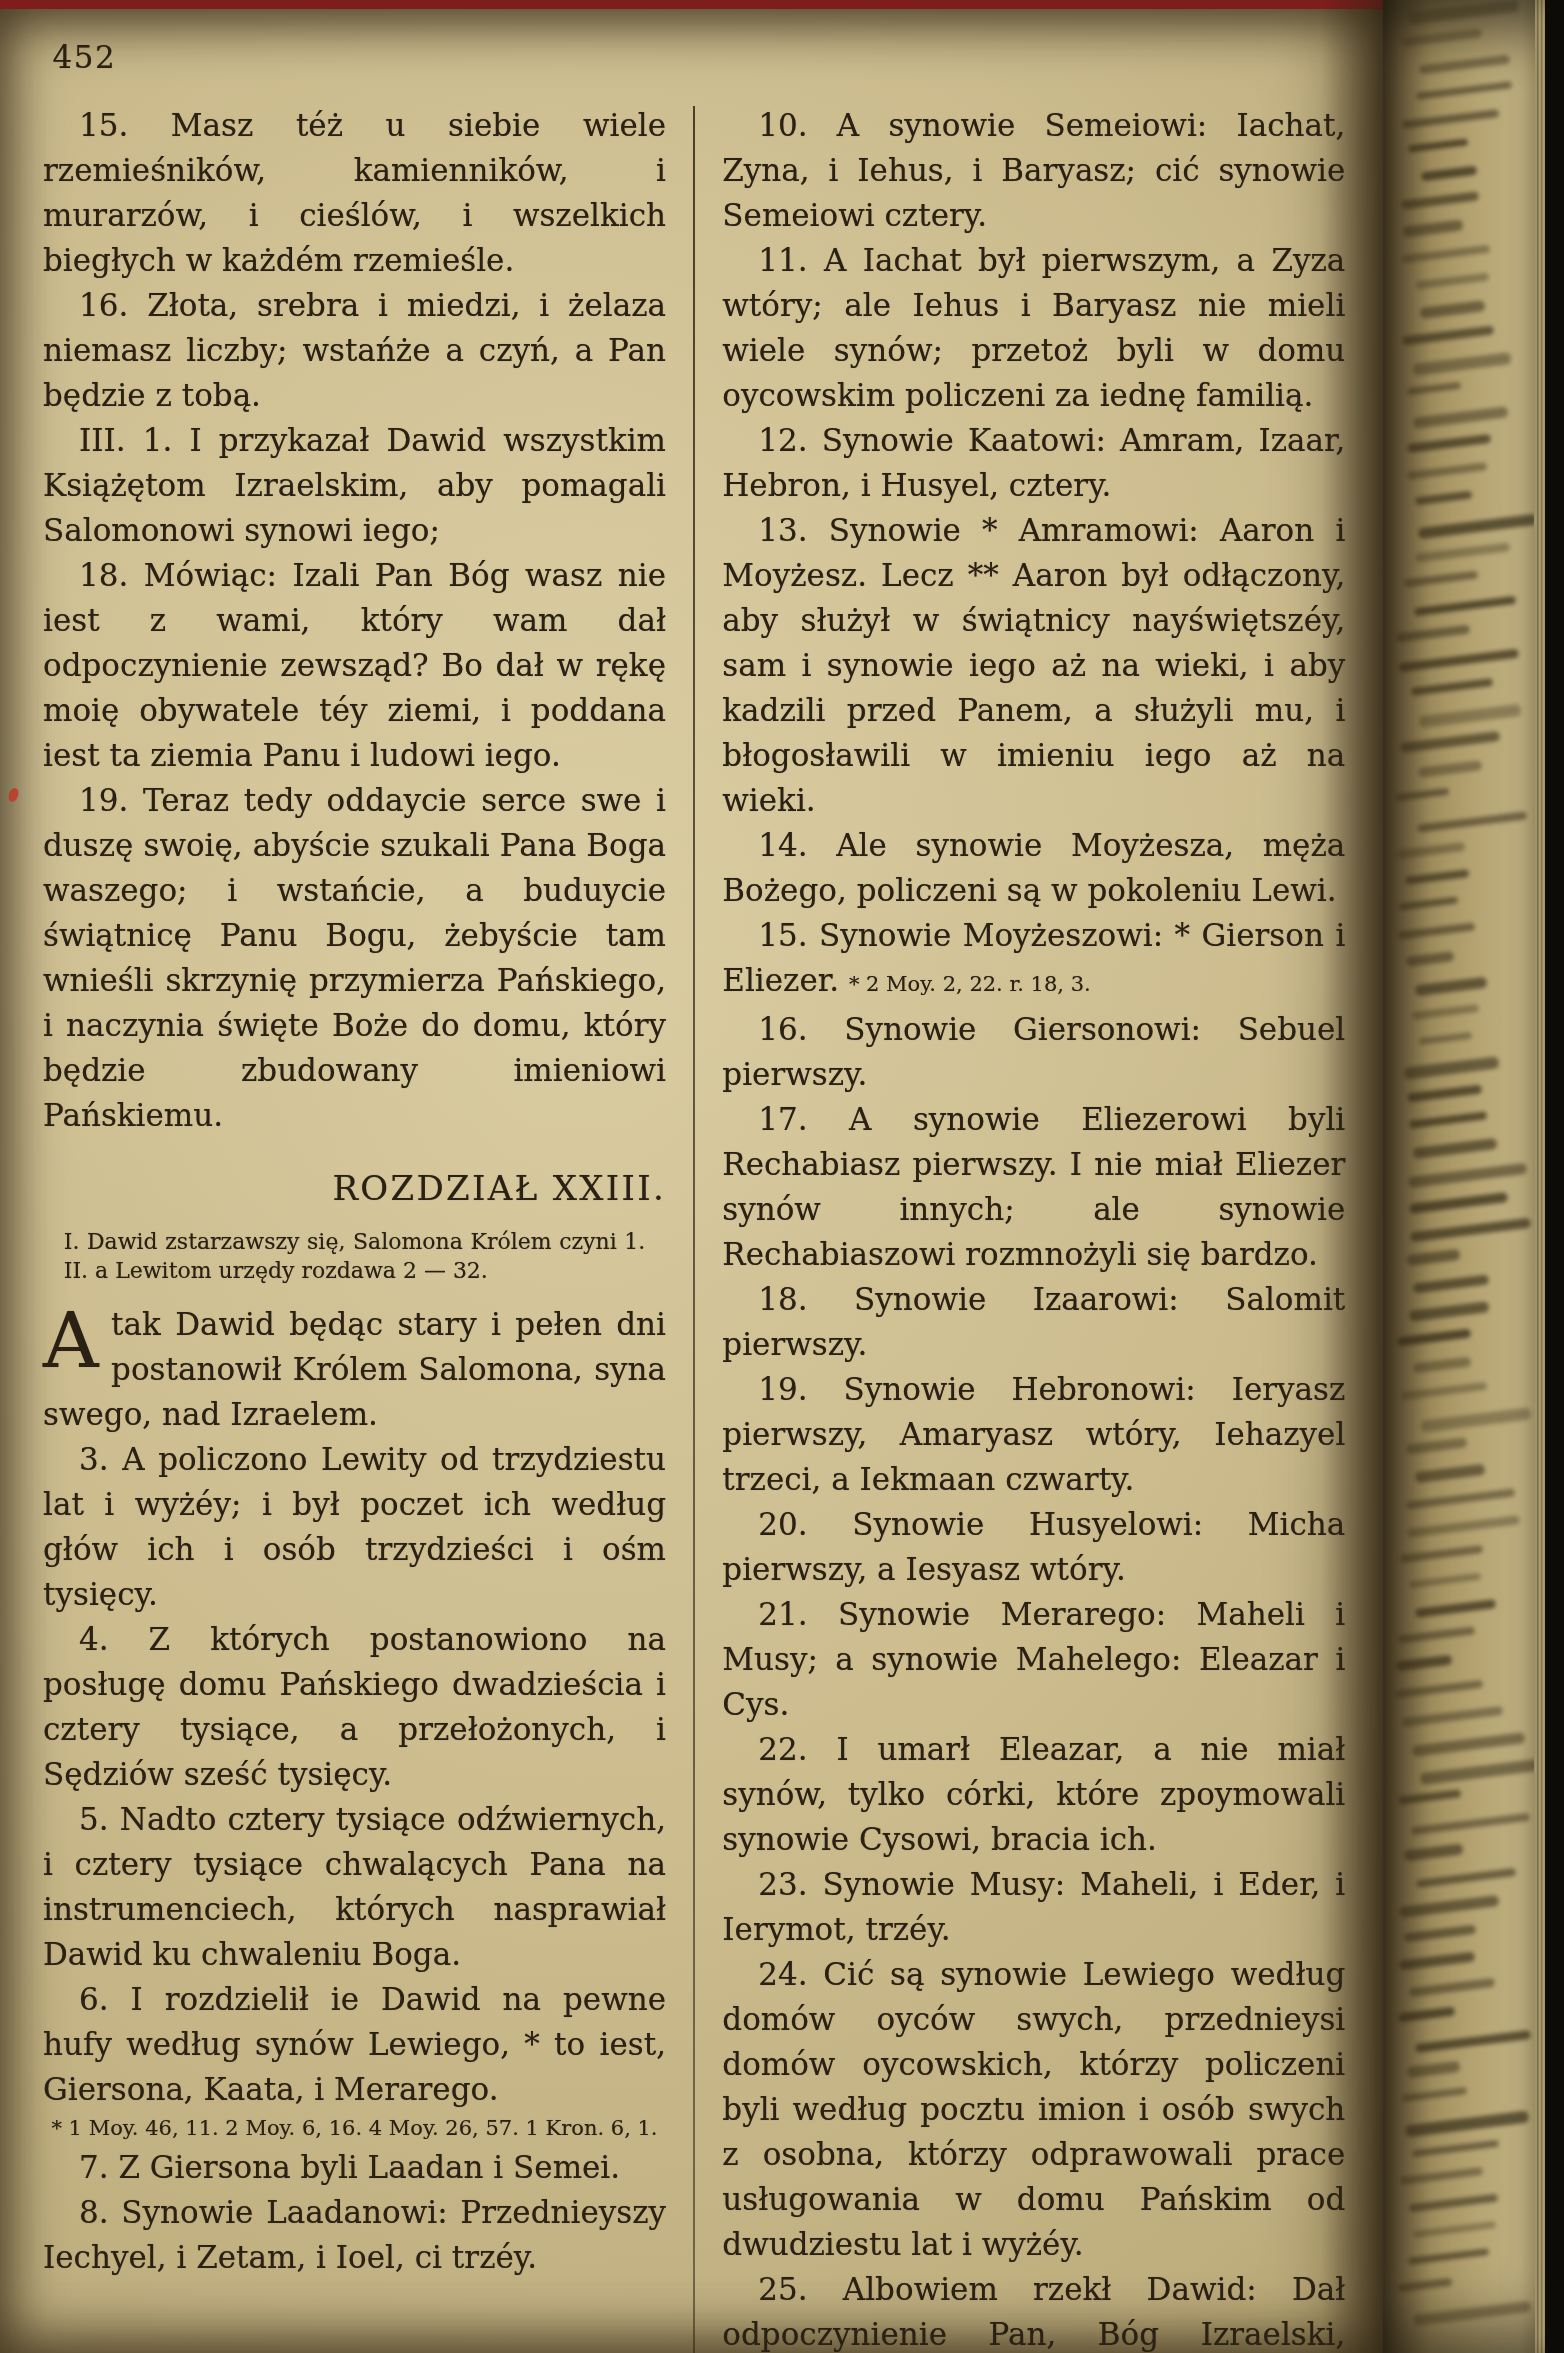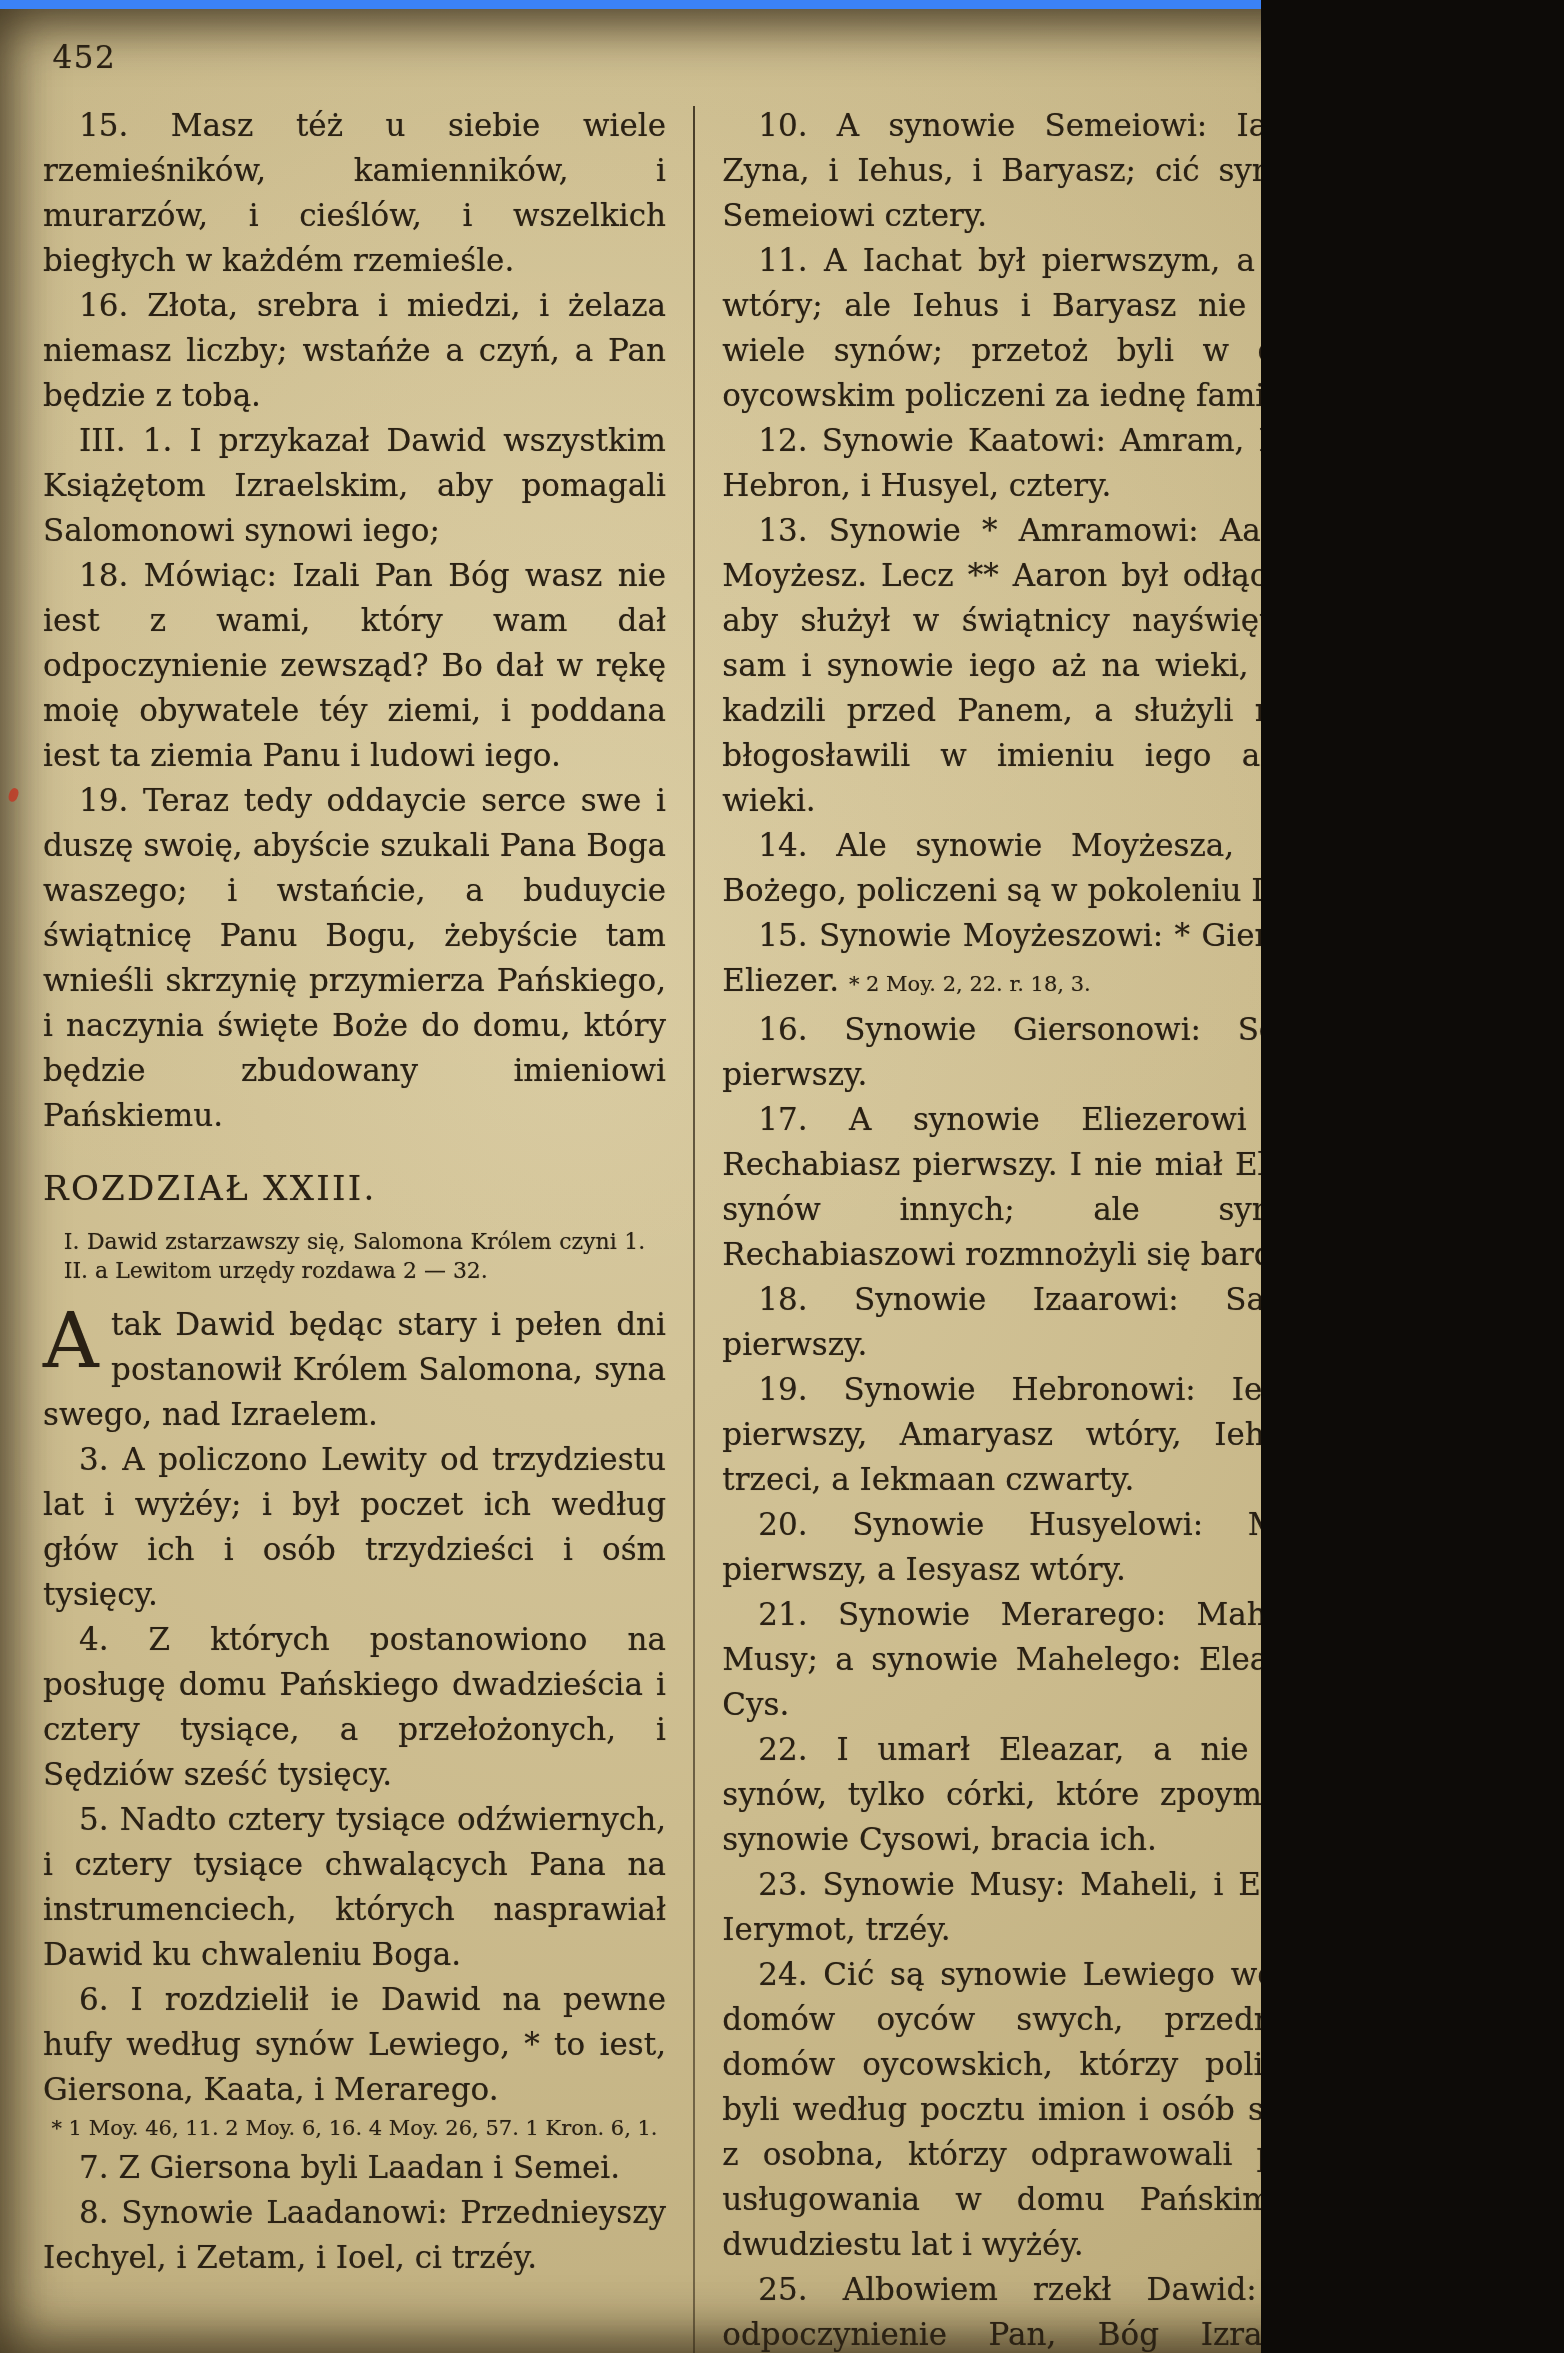--- a/index.html
+++ b/index.html
@@ -1,22 +1,22 @@
 <!DOCTYPE html>
 <html lang="pl" style="--paper: #c9b888; --ink: #2a2114;font-size:12.5px"><head>
 <meta charset="utf-8">
 <style>
   :root{
     --paper:#c9b888;
     --ink:#2a2114;
   }
   html,body{margin:0;padding:0;background:#0d0b08;}
   .photo{
-    position:relative;width:1261px;height:2354px;overflow:hidden;
-    background:#3b82f6;
+    position:relative;width:1545px;height:2354px;overflow:hidden;
+    background:#7f1d1d;
     font-family:"DejaVu Serif","Liberation Serif",serif;
   }
   
   .main-page{
     position:absolute;left:0;top:9.4px;width:1383px;height:2344px;
     background-color:var(--paper);
     background-image:
       radial-gradient(ellipse 130% 60% at 40% 20%, rgba(255,245,210,0.12), rgba(0,0,0,0) 60%),
       radial-gradient(ellipse 120% 90% at 42% 42%, #d8caa0 0%, #ccbc8e 40%, #bfae7e 70%, #a6945f 100%);
     box-shadow:
@@ -41,21 +41,21 @@
   .column{
     width:623px;text-align:justify;font-size:31px;line-height:45px;
     text-shadow:0 0 0.8px rgba(42,33,20,0.5);
   }
   .column-rule{
     width:2.3px;margin:3.1px 27px 0 27px;align-self:stretch;
     background:linear-gradient(to bottom, rgba(40,30,15,0.8), rgba(40,30,15,0.5));
   }
   .verse{margin:0;text-indent:36px;}
   .chapter-heading{
-    margin:28px 0 15.6px;font-size:34px;font-weight:normal;text-align:left;
+    margin:28px 0 15.6px;font-size:34px;font-weight:normal;text-align:right;
     letter-spacing:2.3px;text-indent:0;
   }
   .argument{font-size:22px;line-height:29px;margin:0 16px 17px;text-indent:0;padding:0 4.7px;}
   .footnote{font-size:21px;line-height:33px;margin:0;text-indent:0;text-align:center;}
   .column.right .footnote{text-align:center;}
   .inline-note{font-size:21px;}
   .has-dropcap{text-indent:0;}
   .dropcap{float:left;font-size:77px;line-height:66px;padding:6.3px 12.5px 0 0;}
   .red-speck{
     position:absolute;left:9.4px;top:779px;width:9.4px;height:14px;

